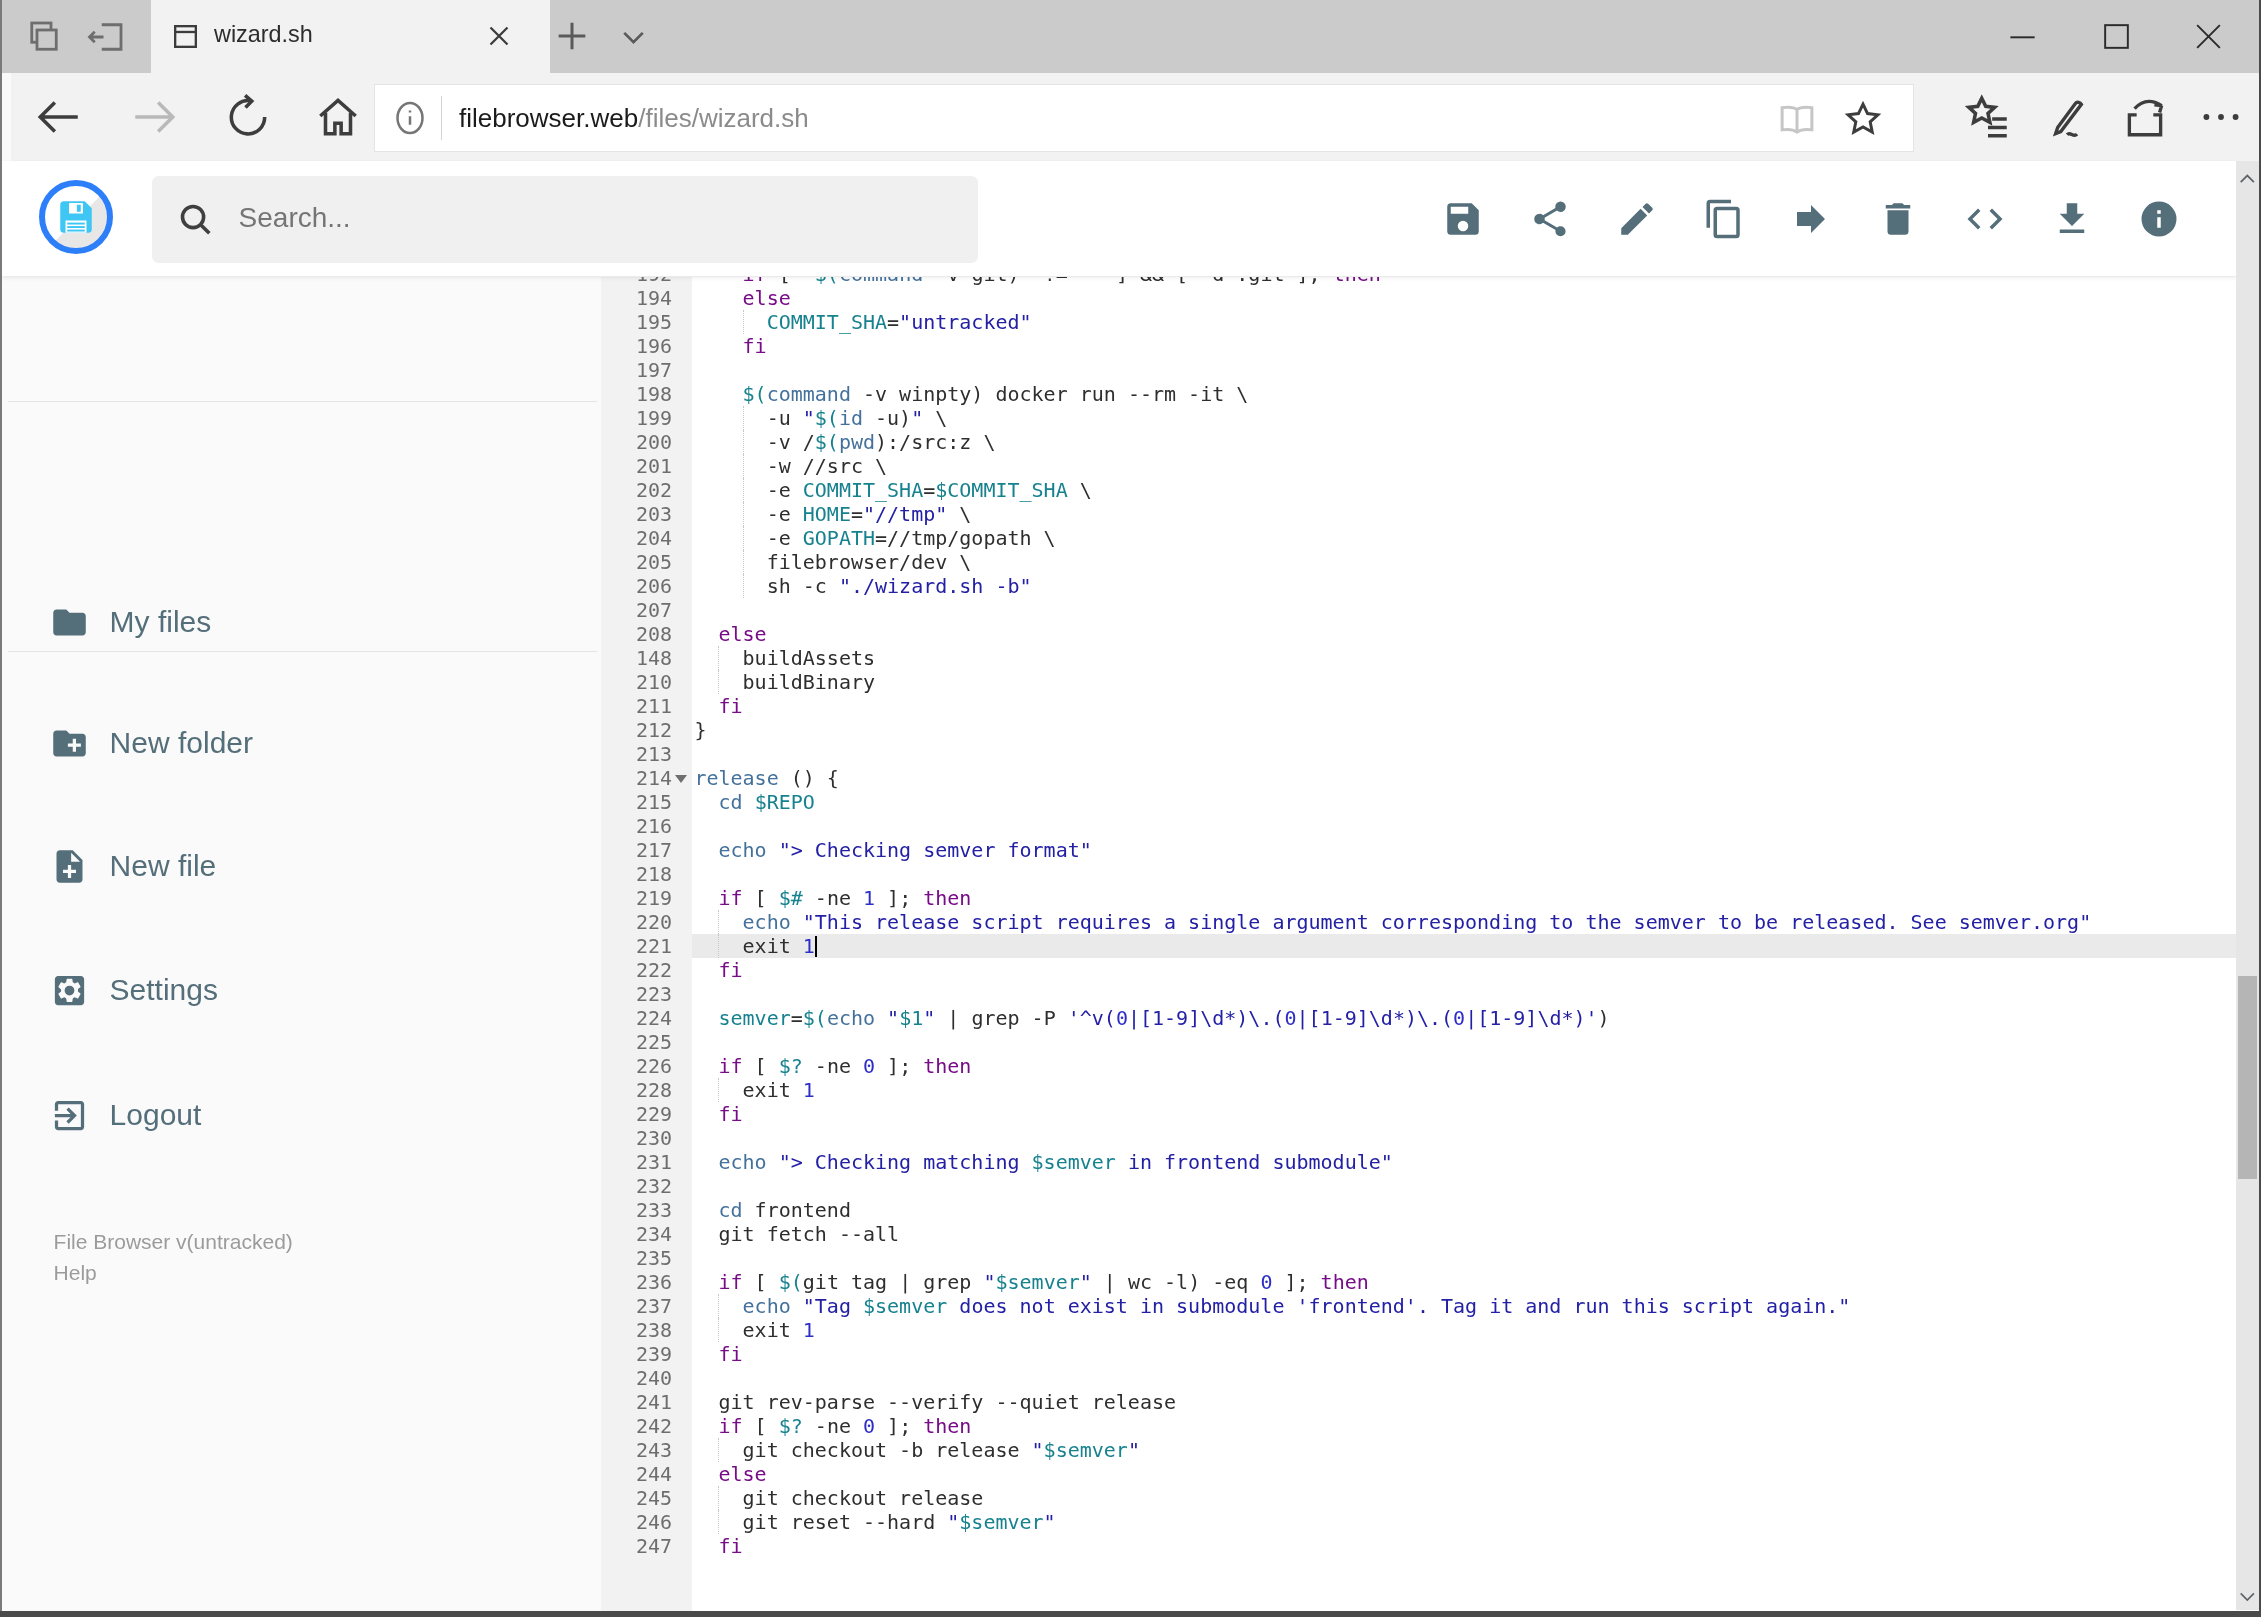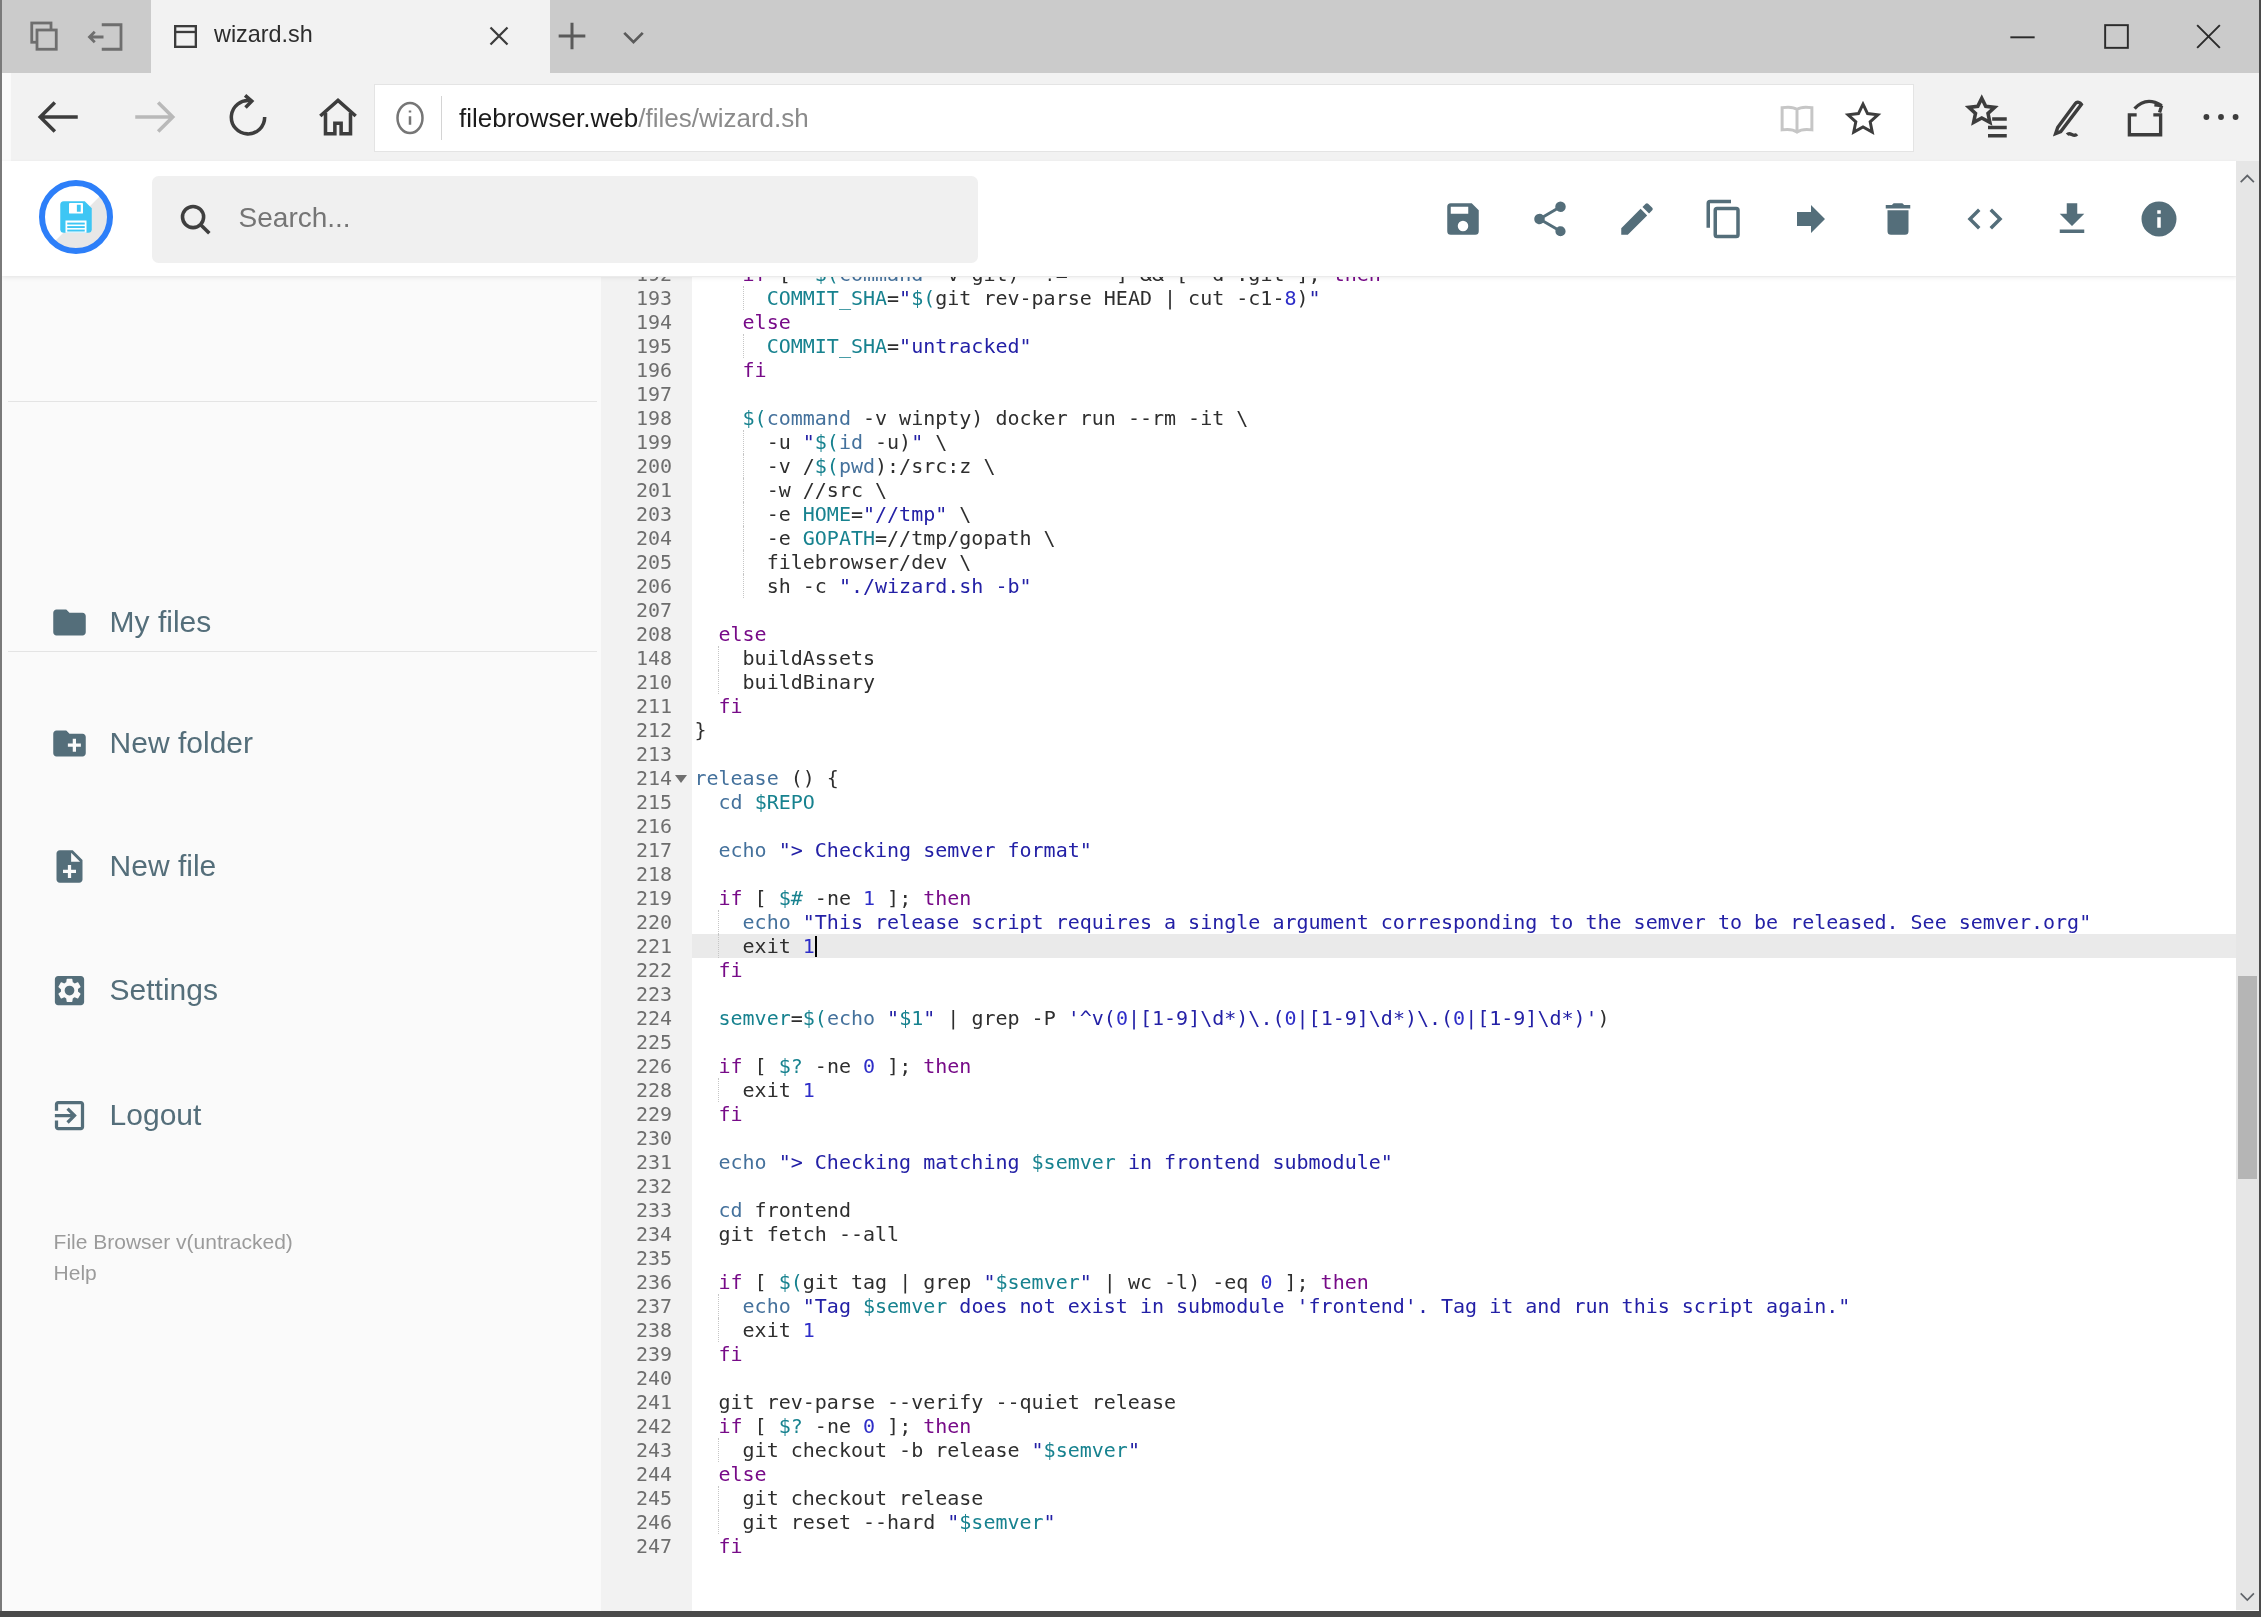--- a/index.html
+++ b/index.html
@@ -305,25 +305,20 @@
 
   <div class="editor">
     <div class="gutter-bg"></div>
     <div class="code-lines" id="code-lines">
         <div class="line">
           <span class="num">192</span>
           <span class="foldslot"></span>
           <span class="code"><span class="tok-d">    </span><span class="tok-k">if</span><span class="tok-d"> [ </span><span class="tok-s">"</span><span class="tok-v">$(</span><span class="tok-c">command</span><span class="tok-d"> -v git)</span><span class="tok-s">"</span><span class="tok-d"> != </span><span class="tok-s">""</span><span class="tok-d"> ] &amp;&amp; [ -d .git ]; </span><span class="tok-k">then</span></span>
         </div>
         <div class="line">
-          <span class="num">193</span>
-          <span class="foldslot"></span>
-          <span class="code"><span class="guide" style="left: calc(4ch + 2.4px);"></span><span class="tok-d">      </span><span class="tok-v">COMMIT_SHA</span><span class="tok-d">=</span><span class="tok-s">"</span><span class="tok-v">$(</span><span class="tok-d">git rev-parse HEAD | cut -c1-</span><span class="tok-n">8</span><span class="tok-d">)</span><span class="tok-s">"</span></span>
-        </div>
-        <div class="line">
           <span class="num">194</span>
           <span class="foldslot"></span>
           <span class="code"><span class="tok-d">    </span><span class="tok-k">else</span></span>
         </div>
         <div class="line">
           <span class="num">195</span>
           <span class="foldslot"></span>
           <span class="code"><span class="guide" style="left: calc(4ch + 2.4px);"></span><span class="tok-d">      </span><span class="tok-v">COMMIT_SHA</span><span class="tok-d">=</span><span class="tok-s">"untracked"</span></span>
         </div>
         <div class="line">
@@ -348,20 +343,25 @@
         </div>
         <div class="line">
           <span class="num">200</span>
           <span class="foldslot"></span>
           <span class="code"><span class="guide" style="left: calc(4ch + 2.4px);"></span><span class="tok-d">      -v /</span><span class="tok-v">$(</span><span class="tok-c">pwd</span><span class="tok-d">):/src:z \</span></span>
         </div>
         <div class="line">
           <span class="num">201</span>
           <span class="foldslot"></span>
           <span class="code"><span class="guide" style="left: calc(4ch + 2.4px);"></span><span class="tok-d">      -w //src \</span></span>
+        </div>
+        <div class="line">
+          <span class="num">202</span>
+          <span class="foldslot"></span>
+          <span class="code"><span class="guide" style="left: calc(4ch + 2.4px);"></span><span class="tok-d">      -e </span><span class="tok-v">COMMIT_SHA</span><span class="tok-d">=</span><span class="tok-v">$COMMIT_SHA</span><span class="tok-d"> \</span></span>
         </div>
         <div class="line">
           <span class="num">203</span>
           <span class="foldslot"></span>
           <span class="code"><span class="guide" style="left: calc(4ch + 2.4px);"></span><span class="tok-d">      -e </span><span class="tok-v">HOME</span><span class="tok-d">=</span><span class="tok-s">"//tmp"</span><span class="tok-d"> \</span></span>
         </div>
         <div class="line">
           <span class="num">204</span>
           <span class="foldslot"></span>
           <span class="code"><span class="guide" style="left: calc(4ch + 2.4px);"></span><span class="tok-d">      -e </span><span class="tok-v">GOPATH</span><span class="tok-d">=//tmp/gopath \</span></span>

